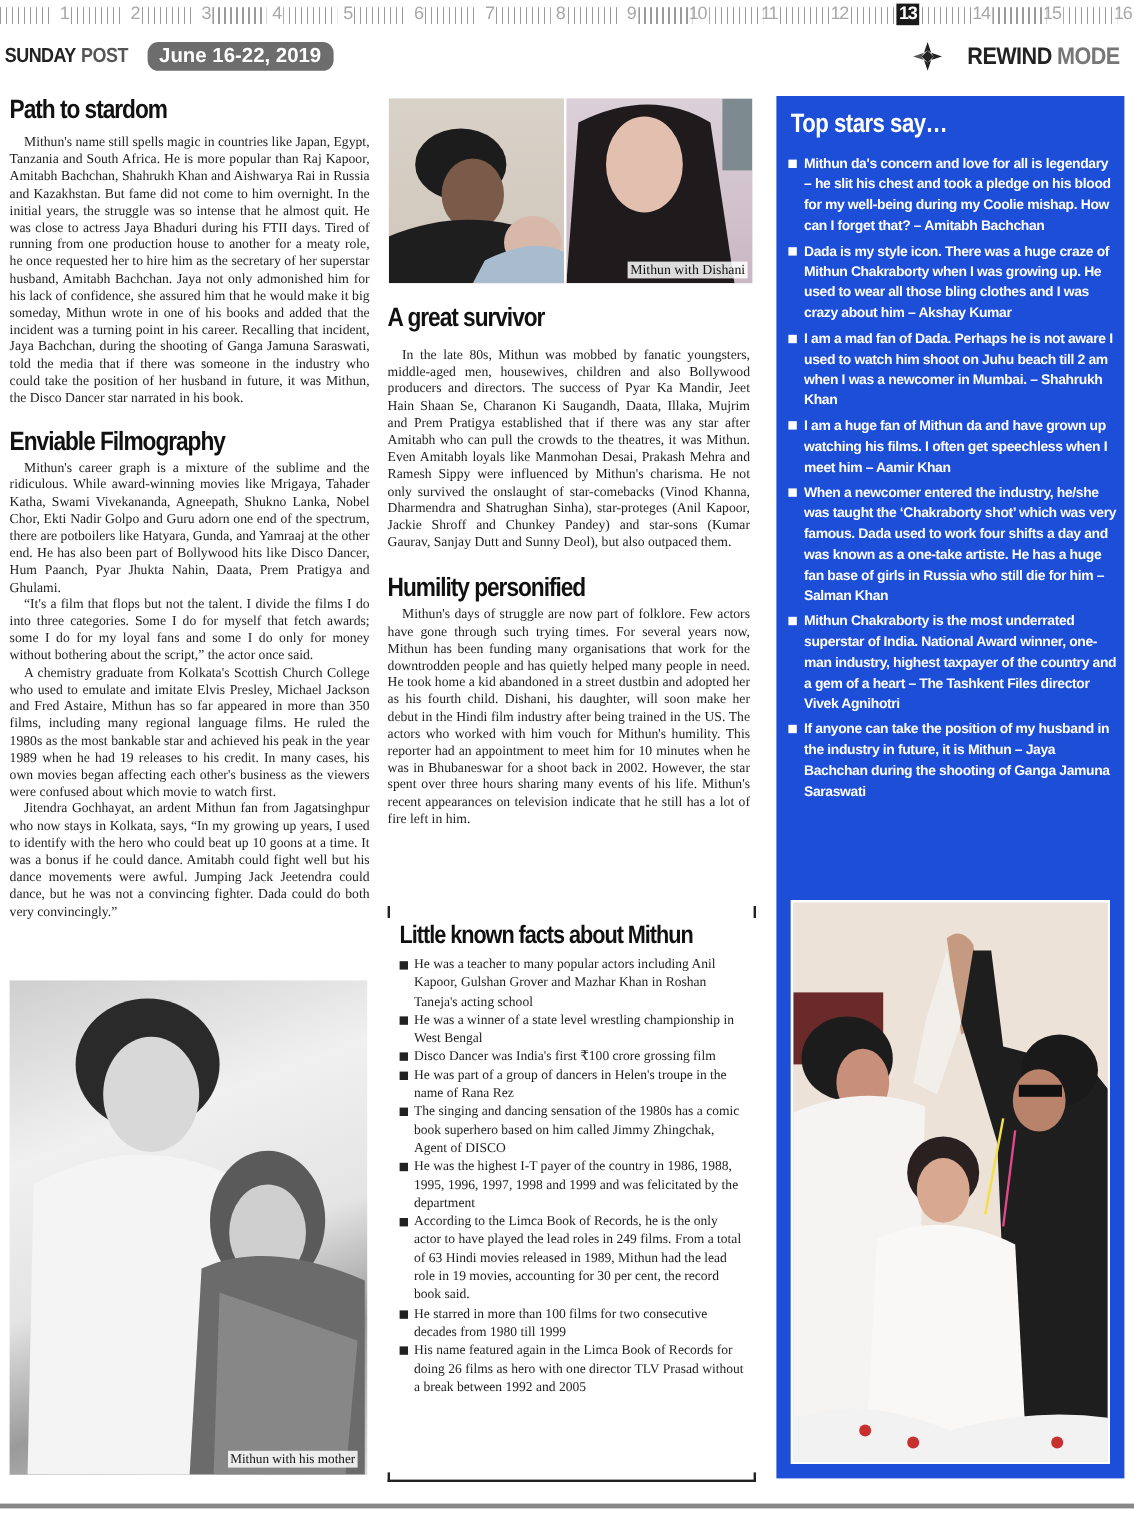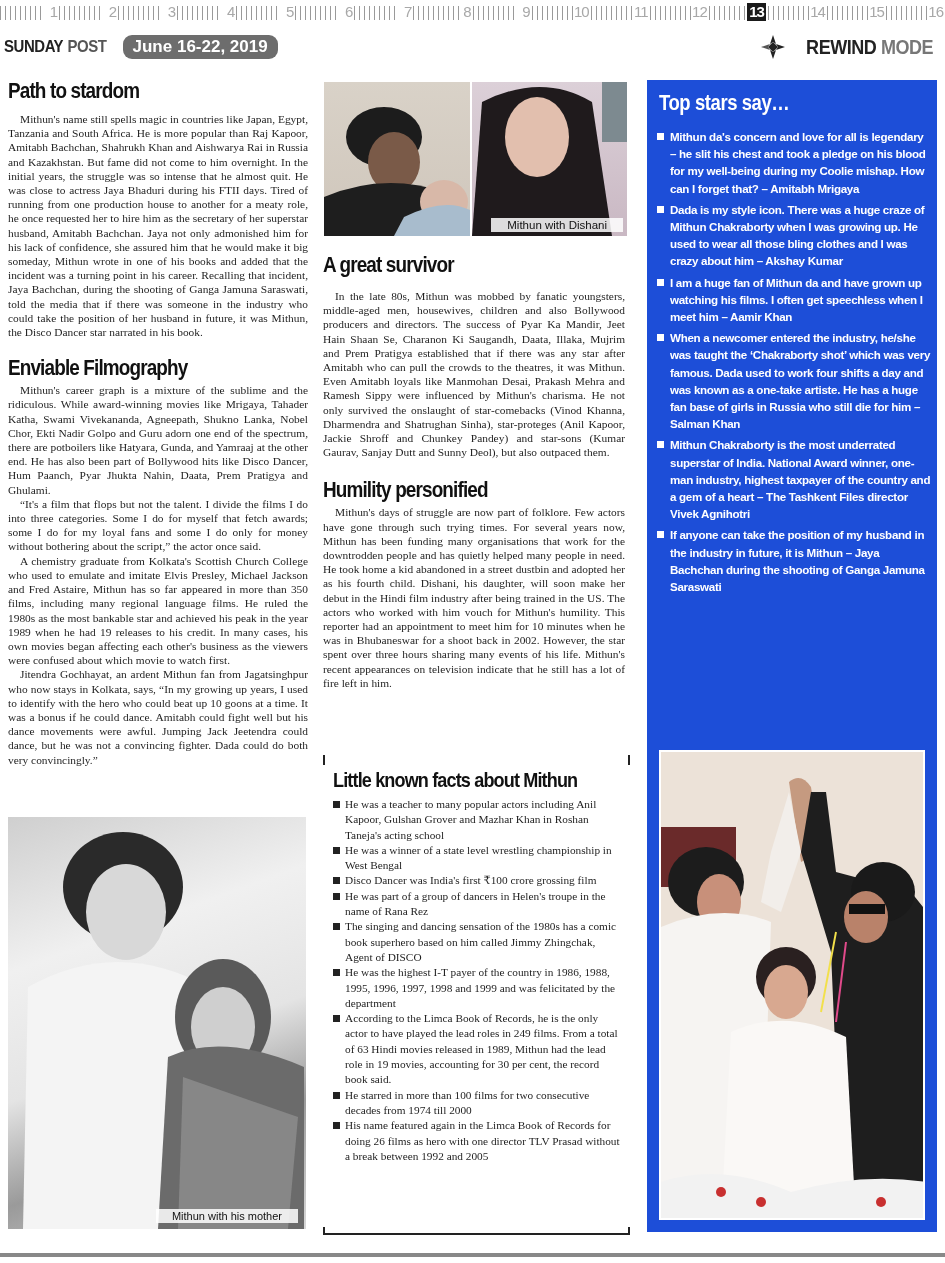--- a/index.html
+++ b/index.html
@@ -30,21 +30,21 @@
 
   
   .col { position: absolute; top: 78px; }
   .col1 { left: 8px; width: 300px; }
   .col2 { left: 323px; width: 302px; }
 
   h2.hd { font-family: "Liberation Sans", sans-serif; font-weight: bold; font-size: 22px; letter-spacing: -1px; color: #111; transform: scaleX(0.86); transform-origin: left; white-space: nowrap; line-height: 26px; }
   p.body { font-size: 11.4px; line-height: 14.2px; text-align: justify; text-indent: 12px; color: #1e1e1e; hyphens: auto; }
 
   .photo { position: absolute; overflow: hidden; }
-  .caption { position: absolute; background: rgba(255,255,255,0.85); font-family: Liberation Sans, sans-serif; font-size: 11px; color: #111; padding: 1px 16px; white-space: nowrap; }
+  .caption { position: absolute; background: rgba(255,255,255,0.85); font-family: Liberation Serif, serif; font-size: 11px; color: #111; padding: 1px 2px; white-space: nowrap; }
 
   
   .facts { position: absolute; left: 323px; top: 755px; width: 307px; height: 480px; }
   .facts::before { content: ""; position: absolute; left: 0; top: 0; width: 2px; height: 10px; background: #222; }
   .facts::after { content: ""; position: absolute; right: 0; top: 0; width: 2px; height: 10px; background: #222; }
   .facts-bottom { position: absolute; left: 0; right: 0; bottom: 0; height: 8px; border: 2px solid #222; border-top: none; }
   .facts h2.hd { position: absolute; left: 10px; top: 12px; font-size: 21px; }
   .facts ul { position: absolute; left: 10px; top: 42px; width: 290px; list-style: none; }
   .facts li { font-size: 11.3px; line-height: 15.3px; padding-left: 12px; position: relative; color: #1e1e1e; }
   .facts li::before { content: ""; position: absolute; left: 0; top: 4px; width: 7px; height: 7px; background: #222; }
@@ -213,31 +213,32 @@
 <div class="facts">
   <h2 class="hd">Little known facts about Mithun</h2>
   <ul>
     <li>He was a teacher to many popular actors including Anil Kapoor, Gulshan Grover and Mazhar Khan in Roshan Taneja's acting school</li>
     <li>He was a winner of a state level wrestling championship in West Bengal</li>
     <li>Disco Dancer was India's first ₹100 crore grossing film</li>
     <li>He was part of a group of dancers in Helen's troupe in the name of Rana Rez</li>
     <li>The singing and dancing sensation of the 1980s has a comic book superhero based on him called Jimmy Zhingchak, Agent of DISCO</li>
     <li>He was the highest I-T payer of the country in 1986, 1988, 1995, 1996, 1997, 1998 and 1999 and was felicitated by the department</li>
     <li>According to the Limca Book of Records, he is the only actor to have played the lead roles in 249 films. From a total of 63 Hindi movies released in 1989, Mithun had the lead role in 19 movies, accounting for 30 per cent, the record book said.</li>
-    <li>He starred in more than 100 films for two consecutive decades from 1974 till 2000</li>
+    <li>He starred in more than 100 films for two consecutive decades from 1980 till 1999</li>
     <li>His name featured again in the Limca Book of Records for doing 26 films as hero with one director TLV Prasad without a break between 1992 and 2005</li>
   </ul>
   <div class="facts-bottom"></div>
 </div>
 
 <div class="blue">
   <h2>Top stars say…</h2>
   <ul>
-    <li>Mithun da's concern and love for all is legendary – he slit his chest and took a pledge on his blood for my well-being during my Coolie mishap. How can I forget that? – Amitabh Mrigaya</li>
+    <li>Mithun da's concern and love for all is legendary – he slit his chest and took a pledge on his blood for my well-being during my Coolie mishap. How can I forget that? – Amitabh Bachchan</li>
     <li>Dada is my style icon. There was a huge craze of Mithun Chakraborty when I was growing up. He used to wear all those bling clothes and I was crazy about him – Akshay Kumar</li>
+    <li>I am a mad fan of Dada. Perhaps he is not aware I used to watch him shoot on Juhu beach till 2 am when I was a newcomer in Mumbai. – Shahrukh Khan</li>
     <li>I am a huge fan of Mithun da and have grown up watching his films. I often get speechless when I meet him – Aamir Khan</li>
     <li>When a newcomer entered the industry, he/she was taught the ‘Chakraborty shot’ which was very famous. Dada used to work four shifts a day and was known as a one-take artiste. He has a huge fan base of girls in Russia who still die for him – Salman Khan</li>
     <li>Mithun Chakraborty is the most underrated superstar of India. National Award winner, one-man industry, highest taxpayer of the country and a gem of a heart – The Tashkent Files director Vivek Agnihotri</li>
     <li>If anyone can take the position of my husband in the industry in future, it is Mithun – Jaya Bachchan during the shooting of Ganga Jamuna Saraswati</li>
   </ul>
   <div class="blue-photo">
     <svg width="266" height="470" viewBox="0 0 266 470" style="position:absolute;left:0;top:0">
       <rect x="0" y="0" width="266" height="470" fill="#ece2d8"></rect>
       <rect x="0" y="75" width="75" height="60" fill="#6a2a2a"></rect>
       <path d="M128,30 Q140,20 150,35 L160,100 L140,110 Z" fill="#c59a80"></path>

